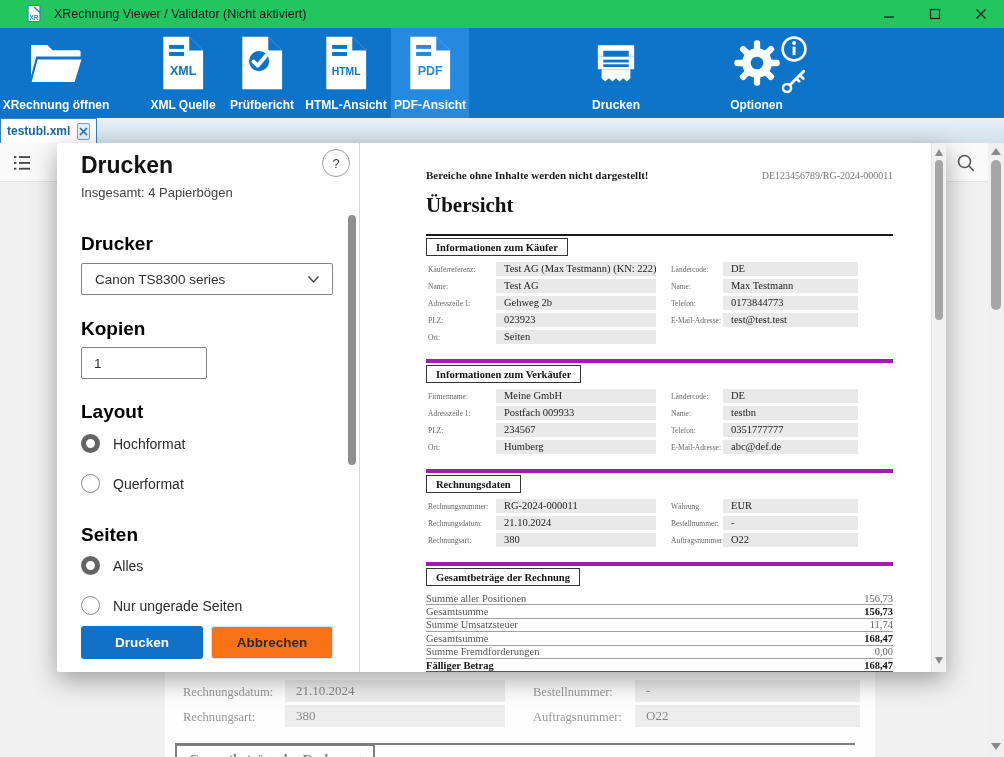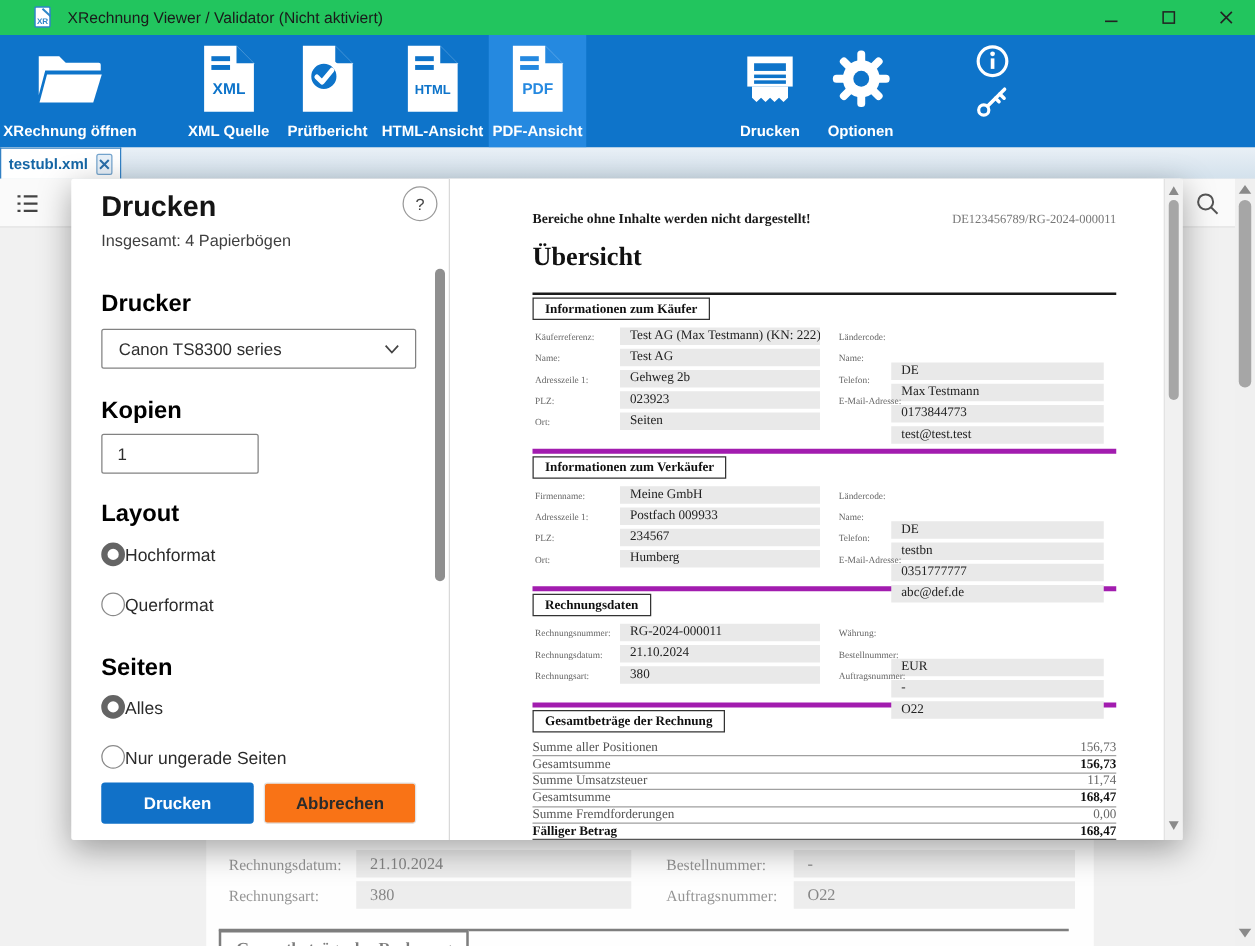--- a/index.html
+++ b/index.html
@@ -74,21 +74,21 @@
             border-radius:50%;display:flex;align-items:center;justify-content:center;
             font-size:13px;color:#444;background:#fff;}
   .dlabel{position:absolute;left:24px;font-size:19px;font-weight:700;color:#000000;}
   .select{position:absolute;left:24px;top:120px;width:252px;height:32px;border:1px solid #828282;
           border-radius:2px;box-sizing:border-box;display:flex;align-items:center;background:#fff;}
   .select-value{margin-left:13px;font-size:13.5px;color:#2e2e2e;flex:1;}
   .select-chev{margin-right:12px;display:flex;}
   .copies-input{position:absolute;left:24px;top:204px;width:126px;height:32px;border:1px solid #828282;
                 border-radius:2px;box-sizing:border-box;padding-left:12px;font-size:13.5px;color:#2e2e2e;
                 font-family:"Liberation Sans",sans-serif;background:#fff;}
-  .opt{position:absolute;left:24px;display:flex;align-items:center;height:21px;}
+  .opt{position:absolute;left:24px;display:flex;align-items:center;gap:13px;height:21px;}
   .rad{width:19px;height:19px;border-radius:50%;border:1px solid #8a8a8a;background:#fff;box-sizing:border-box;}
   .rad.checked{border:5.5px solid #646464;}
   .opt-label{font-size:14px;color:#2b2b2b;}
   .dlg-btn{position:absolute;top:483px;width:122px;height:33px;border-radius:3px;
            display:flex;align-items:center;justify-content:center;font-size:13.5px;box-sizing:border-box;}
   .btn-primary{left:24px;background:#1171c8;color:#fff;font-weight:700;}
   .btn-secondary{left:154px;background:#f97316;border:1px solid #e2e2e2;color:#2b2b2b;font-weight:600;}
   .dlg-scroll-thumb{position:absolute;left:291px;top:72px;width:8px;height:250px;background:#8f8f8f;border-radius:4px;}
 
   
@@ -102,21 +102,21 @@
             border-bottom:2px solid #1a1a1a;}
   .pv-sec.ruled{border-top:4px solid #a21caf;margin-top:12px;}
   .sec-box{display:inline-block;border:1px solid #333;padding:2.5px 9px;font-size:10.5px;font-weight:700;
            color:#111;background:#fff;margin-top:2px;}
   .fields{margin-top:6px;}
   .frow{height:17px;position:relative;}
   .flab{position:absolute;top:3px;font-size:7.5px;color:#666;}
   .flab.l{left:2px;} .flab.r{left:245px;}
   .fval{position:absolute;top:0;height:14px;line-height:14px;background:#e9e9e9;font-size:10.5px;
         color:#222;padding-left:8px;box-sizing:border-box;overflow:hidden;white-space:nowrap;}
-  .fval.l{left:70px;width:160px;} .fval.r{left:287px;width:170px;margin-top:28px;}
+  .fval.l{left:70px;width:160px;} .fval.r{left:297px;width:135px;}
   .totals{margin-top:6px;}
   .trow{display:flex;justify-content:space-between;align-items:center;height:12.4px;
         border-bottom:1px solid #a0a0a0;font-size:10.5px;color:#555;}
   .trow .tval{color:#666;}
   .trow.vb .tval{color:#111;font-weight:700;}
   .trow.lb .tlab{color:#111;font-weight:700;}
   .trow.last{border-bottom:1px solid #555;}
   .pv-scroll{position:absolute;left:874px;top:0;width:15px;height:529px;background:#f1f1f1;
              border-left:1px solid #e3e3e3;box-sizing:border-box;}
 </style>
@@ -225,21 +225,21 @@
         <path fill="#fff" d="M2.8 2.5 h17.4 v5.5 h-2.6 v-2.9 H5.4 v2.9 H2.8 Z"></path>
         <rect x="2.8" y="8" width="17.4" height="6" fill="#fff"></rect>
         <rect class="cut" x="5.4" y="9.4" width="12.2" height="1.35"></rect>
         <rect class="cut" x="5.4" y="11.6" width="12.2" height="1.35"></rect>
         <path fill="#fff" d="M4.6 14 h13.8 v4.3 l-1.72 1.6 -1.72 -1.6 -1.72 1.6 -1.72 -1.6 -1.72 1.6 -1.72 -1.6 -1.74 1.6 -1.74 -1.6 Z"></path>
       </svg>
     </span>
     <span class="tb-label">Drucken</span>
   </div>
 
-  <div class="tb-btn" style="left:648px;width:81px;">
+  <div class="tb-btn" style="left:716px;width:81px;">
     <span class="tb-ico">
       <svg width="48" height="48" viewBox="0 0 22 22">
         <g fill="#fff">
           <rect x="9.55" y="0.6" width="2.9" height="20.8" rx="1.3"></rect>
           <rect x="9.55" y="0.6" width="2.9" height="20.8" rx="1.3" transform="rotate(45 11 11)"></rect>
           <rect x="9.55" y="0.6" width="2.9" height="20.8" rx="1.3" transform="rotate(90 11 11)"></rect>
           <rect x="9.55" y="0.6" width="2.9" height="20.8" rx="1.3" transform="rotate(135 11 11)"></rect>
           <circle cx="11" cy="11" r="6.8"></circle>
         </g>
         <circle class="cut" cx="11" cy="11" r="2.9"></circle>

